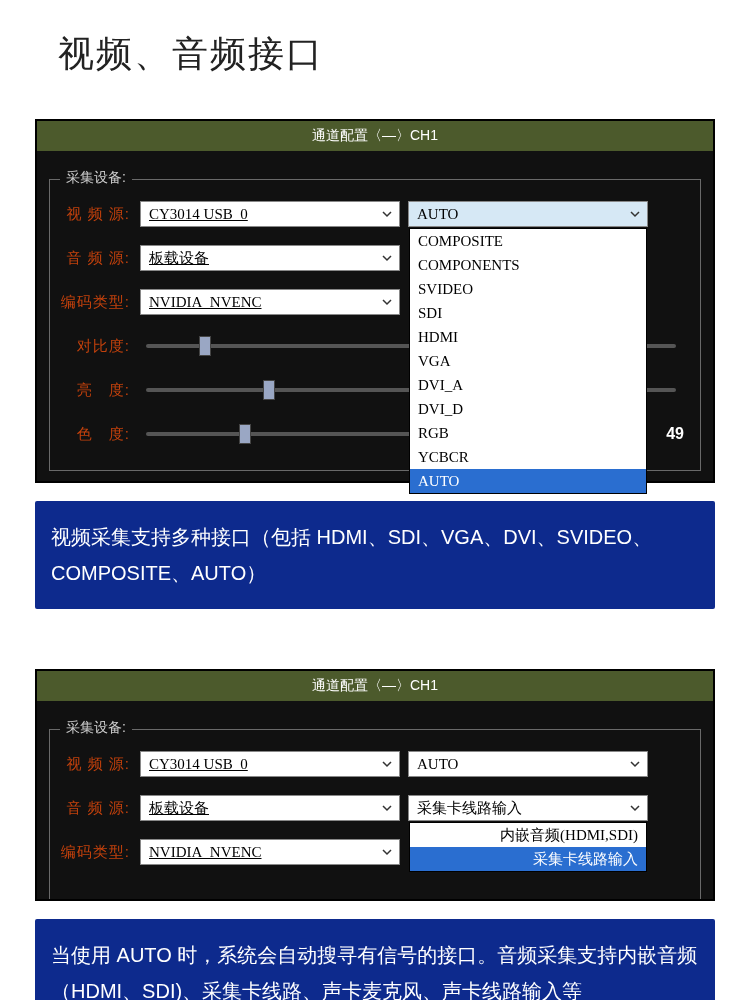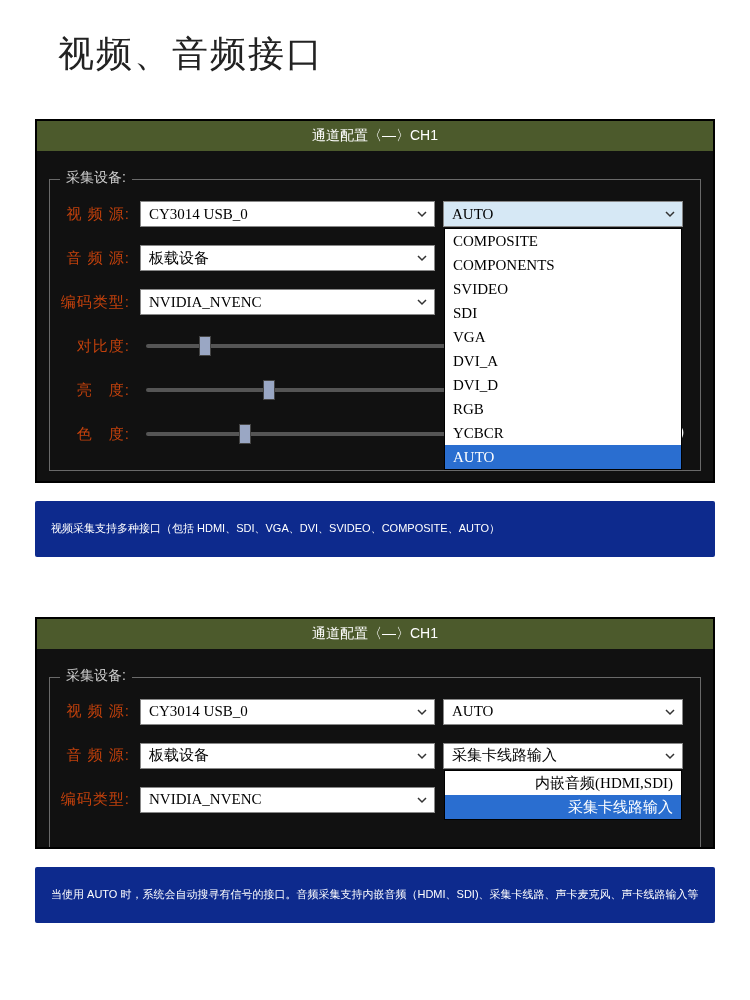--- a/index.html
+++ b/index.html
@@ -64,21 +64,21 @@
     background: #fff;
     border: 1px solid #888;
     height: 26px;
     display: flex;
     align-items: center;
     padding: 0 24px 0 8px;
     font-size: 15px;
     color: #000;
     font-family: "Times New Roman", serif, "Microsoft YaHei";
   }
-  .combo.narrow { width: 295px; }
+  .combo.narrow { width: 260px; text-decoration: underline; }
   .combo.wide { width: 240px; margin-left: 8px; }
   .combo .chev {
     position: absolute;
     right: 4px;
     top: 4px;
     width: 16px;
     height: 16px;
     display: flex;
     align-items: center;
     justify-content: center;
@@ -135,21 +135,21 @@
     margin-right: 6px;
     font-weight: bold;
   }
 
   .caption-box {
     background: #0d2a8d;
     color: #fff;
     width: 680px;
     margin: 0 auto 60px auto;
     padding: 18px 16px;
-    font-size: 11px;
+    font-size: 20px;
     line-height: 1.8;
     border-radius: 2px;
   }
 
   .panel2 .fieldset { padding-bottom: 0; border-bottom: none; margin-bottom:0; }
   .panel2 { padding-bottom: 0; overflow: hidden; }
 </style>
 </head>
 <body>
 
@@ -175,20 +175,21 @@
         <span class="chev">
             <svg viewBox="0 0 10 10">
               <path d="M1 3 L5 7 L9 3" fill="none" stroke="#333" stroke-width="1.5"></path>
             </svg>
           </span>
         <div class="dropdown-list" id="video-in-list">
             <div class="opt">COMPOSITE</div>
             <div class="opt">COMPONENTS</div>
             <div class="opt">SVIDEO</div>
             <div class="opt">SDI</div>
+            <div class="opt">HDMI</div>
             <div class="opt">VGA</div>
             <div class="opt">DVI_A</div>
             <div class="opt">DVI_D</div>
             <div class="opt">RGB</div>
             <div class="opt">YCBCR</div>
             <div class="opt sel">AUTO</div>
           </div>
       </div>
     </div>
 

